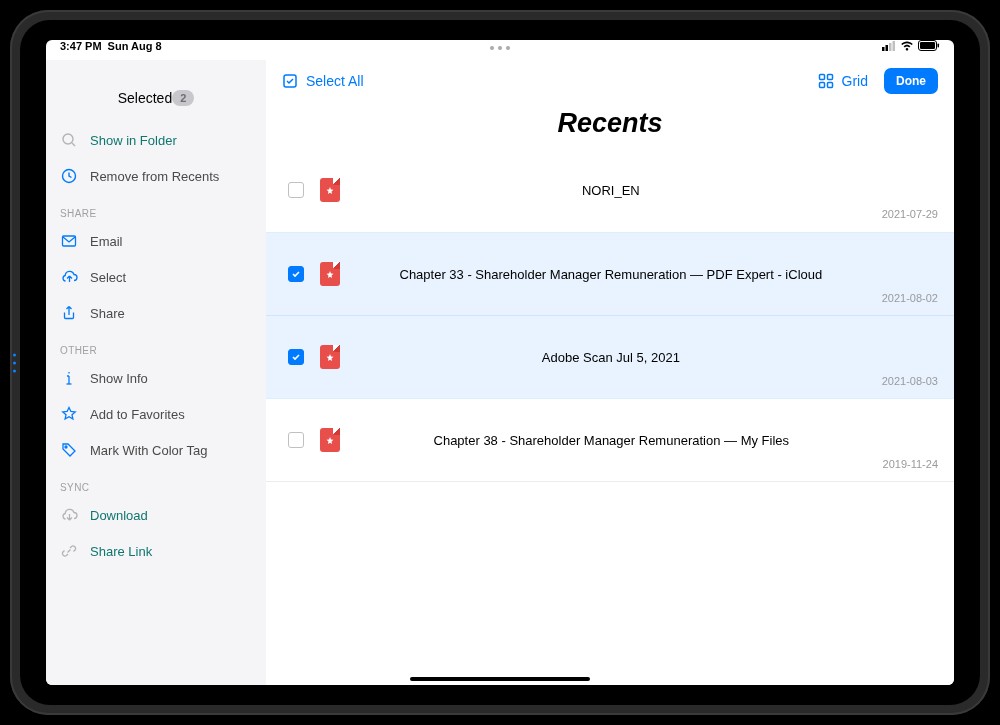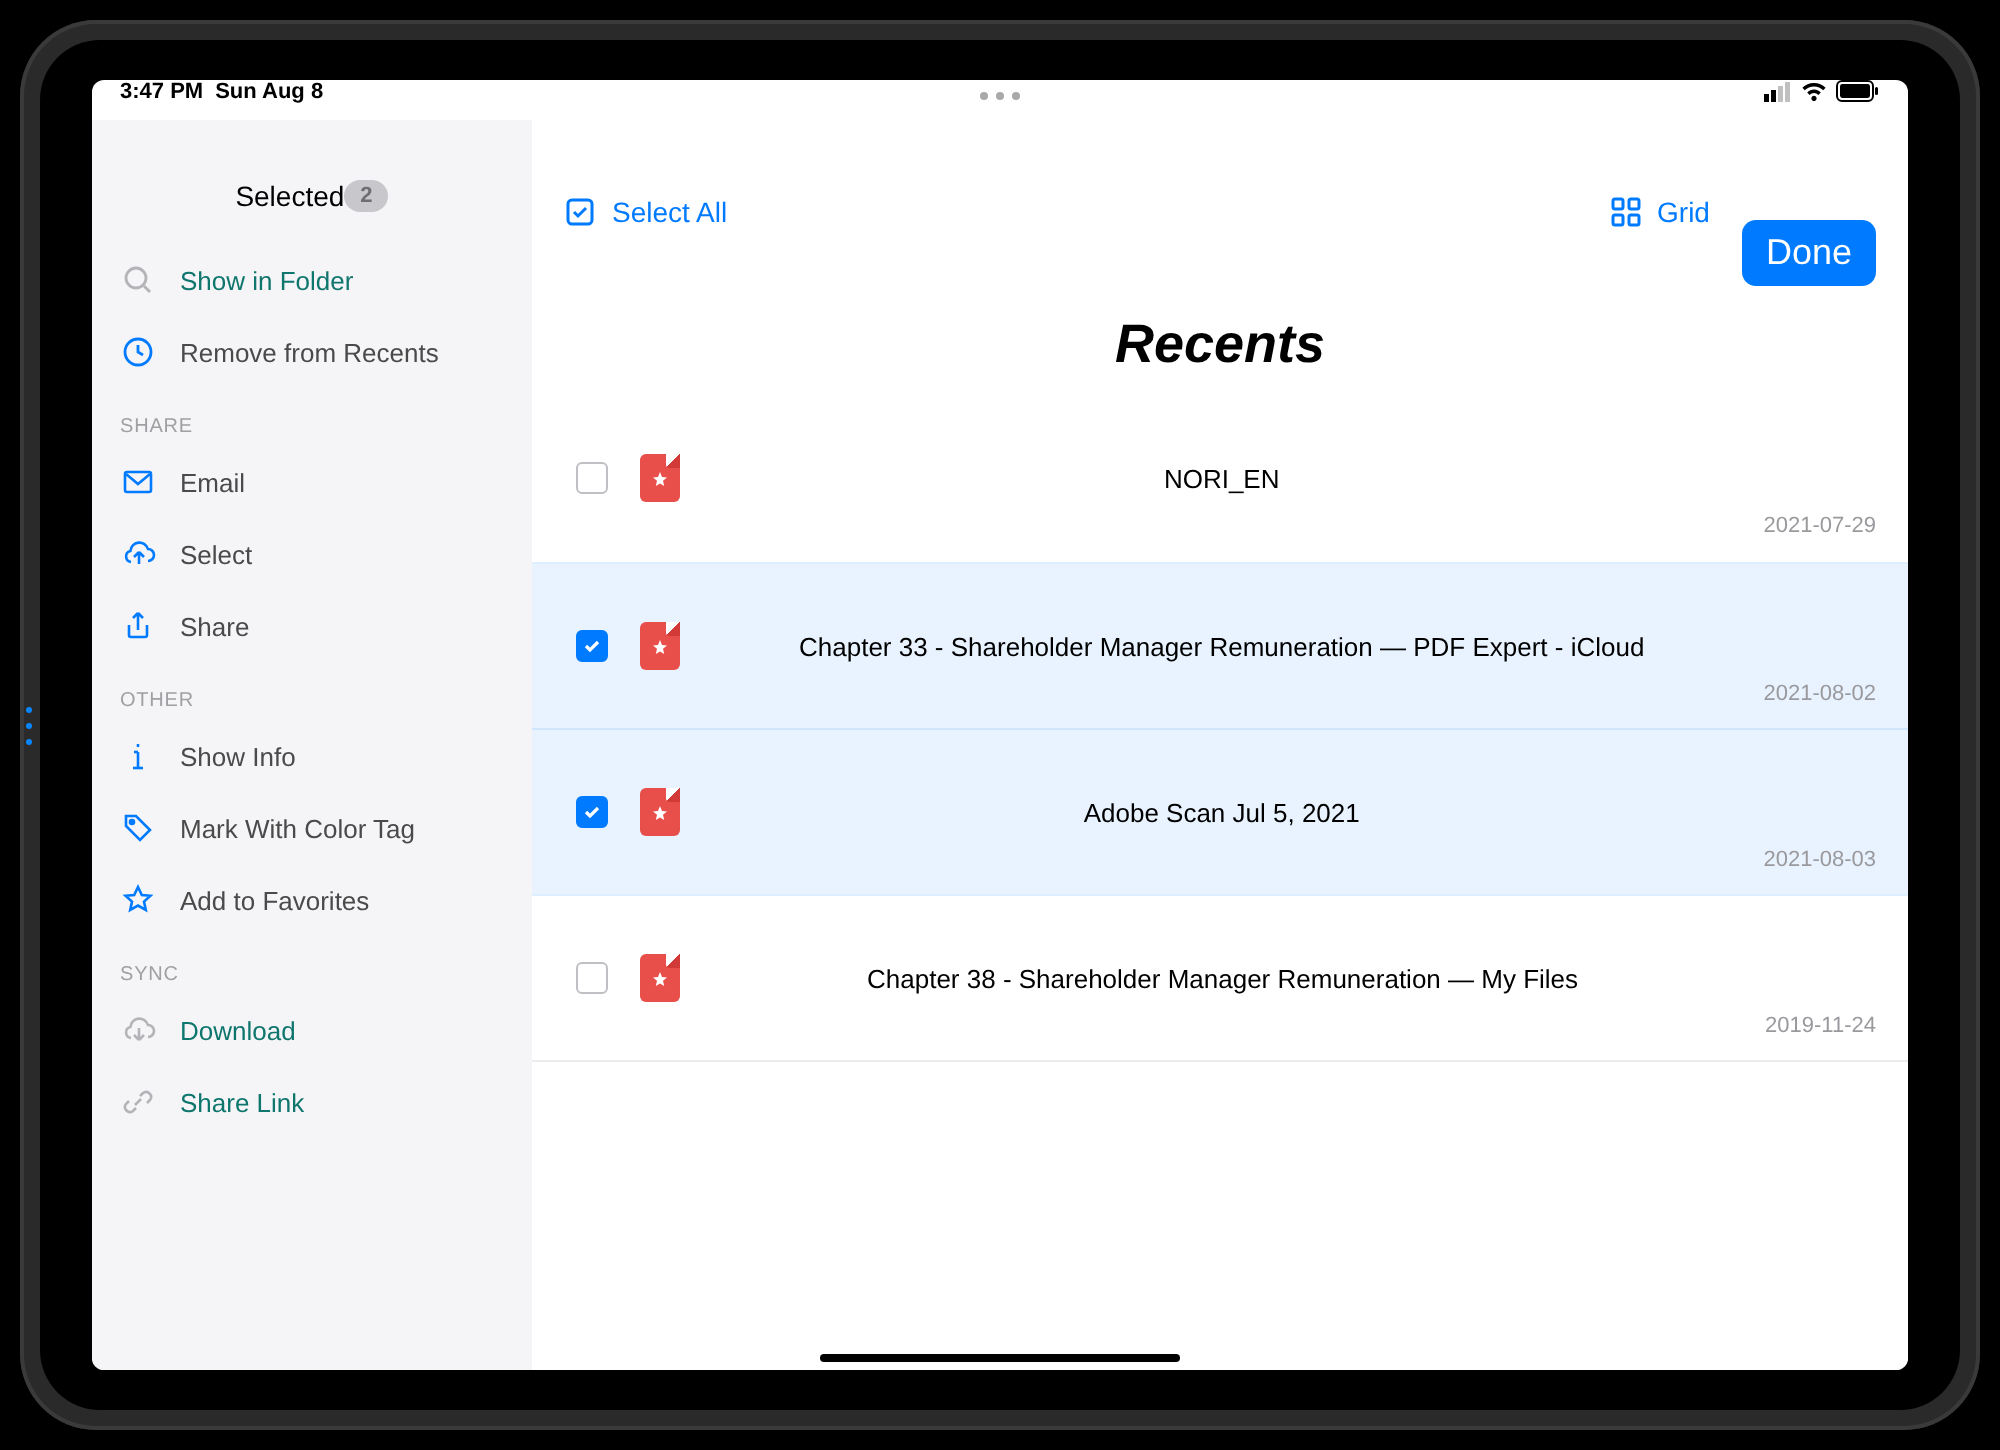--- a/index.html
+++ b/index.html
@@ -19,21 +19,21 @@
 .sb-item { display: flex; align-items: center; gap: 12px; padding: 9px 14px; color: #4a4a4a; cursor: pointer; }
 .sb-item .icon { width: 18px; height: 18px; display: flex; align-items: center; justify-content: center; color: #007aff; flex-shrink: 0; }
 .sb-item.dim { color: #0f766e; }
 .sb-item.dim .icon { color: #b4b4b8; }
 .sb-section { font-size: 10px; letter-spacing: 0.4px; color: #a0a0a4; padding: 14px 14px 4px; text-transform: uppercase; }
 .main { flex: 1; background: #fff; display: flex; flex-direction: column; overflow: hidden; text-align: center; }
 .toolbar { display: flex; align-items: center; justify-content: space-between; padding: 8px 16px 0; }
 .tb-left, .tb-right { display: flex; align-items: center; gap: 16px; }
 .tb-btn { display: flex; align-items: center; gap: 8px; color: #007aff; font-size: 14px; cursor: pointer; }
 .tb-btn .icon { width: 16px; height: 16px; display: flex; align-items: center; justify-content: center; }
-.done-btn { background: #007aff; color: #fff; padding: 6px 12px; border-radius: 7px; font-size: 18px; font-weight: 400; cursor: pointer; margin-top: 42px; }
+.done-btn { background: #007aff; color: #fff; padding: 6px 12px; border-radius: 7px; font-size: 12px; font-weight: 700; cursor: pointer; }
 .page-title { font-size: 27px; font-weight: 700; padding: 14px 16px 10px; color: #000; font-style: italic; }
 .file-list { flex: 1; overflow-y: auto; }
 .file-row { display: flex; align-items: center; padding: 11px 16px 11px 22px; gap: 16px; border-bottom: 1px solid transparent; }
 .file-row.divider { border-bottom: 1px solid #ececee; }
 .file-row.divider-top { border-top: 1px solid #ddeeff; }
 .file-row.sel { background: #e8f3ff; border-bottom: 1px solid #cfe6fc; }
 .file-row.sel.last-sel { border-bottom: 1px solid #ddeeff; }
 .chk { width: 16px; height: 16px; border: 1.5px solid #c0c0c4; border-radius: 3px; flex-shrink: 0; display: flex; align-items: center; justify-content: center; cursor: pointer; }
 .chk.on { background: #007aff; border-color: #007aff; }
 .pdf-ic { width: 20px; height: 24px; background: #e84e4a; border-radius: 3px; position: relative; flex-shrink: 0; }
@@ -156,33 +156,33 @@
                   <line x1="8" y1="6" x2="8" y2="14"></line>
                   <line x1="5.5" y1="14" x2="10.5" y2="14"></line>
                   <line x1="6" y1="6" x2="8" y2="6"></line>
                 </svg>
               </span>
             <span>Show Info</span>
           </div>
           <div class="sb-item">
             <span class="icon">
                 <svg width="16" height="16" viewBox="0 0 16 16" fill="none" stroke="currentColor" stroke-width="1.3">
+                  <path d="M8 1.5l1.9 4 4.3.4-3.2 2.9.9 4.2L8 10.8 4.1 13l.9-4.2L1.8 5.9l4.3-.4L8 1.5z"></path>
+                </svg>
+              </span>
+            <span>Add to Favorites</span>
+          </div>
+          <div class="sb-item">
+            <span class="icon">
+                <svg width="16" height="16" viewBox="0 0 16 16" fill="none" stroke="currentColor" stroke-width="1.3">
                   <path d="M2 2h5l7 7-5 5-7-7V2z"></path>
                   <circle cx="5" cy="5" r="1" fill="currentColor"></circle>
                 </svg>
               </span>
             <span>Mark With Color Tag</span>
-          </div>
-          <div class="sb-item">
-            <span class="icon">
-                <svg width="16" height="16" viewBox="0 0 16 16" fill="none" stroke="currentColor" stroke-width="1.3">
-                  <path d="M8 1.5l1.9 4 4.3.4-3.2 2.9.9 4.2L8 10.8 4.1 13l.9-4.2L1.8 5.9l4.3-.4L8 1.5z"></path>
-                </svg>
-              </span>
-            <span>Add to Favorites</span>
           </div>
 
           <div class="sb-section">SYNC</div>
           <div class="sb-item dim">
             <span class="icon">
                 <svg width="17" height="16" viewBox="0 0 17 16" fill="none" stroke="currentColor" stroke-width="1.3">
                   <path d="M13 11.5a3 3 0 0 0 0-6 4.5 4.5 0 0 0-8.8 1A2.8 2.8 0 0 0 4.5 12"></path>
                   <path d="M8.5 7v6m0 0L6 10.5M8.5 13l2.5-2.5"></path>
                 </svg>
               </span>

